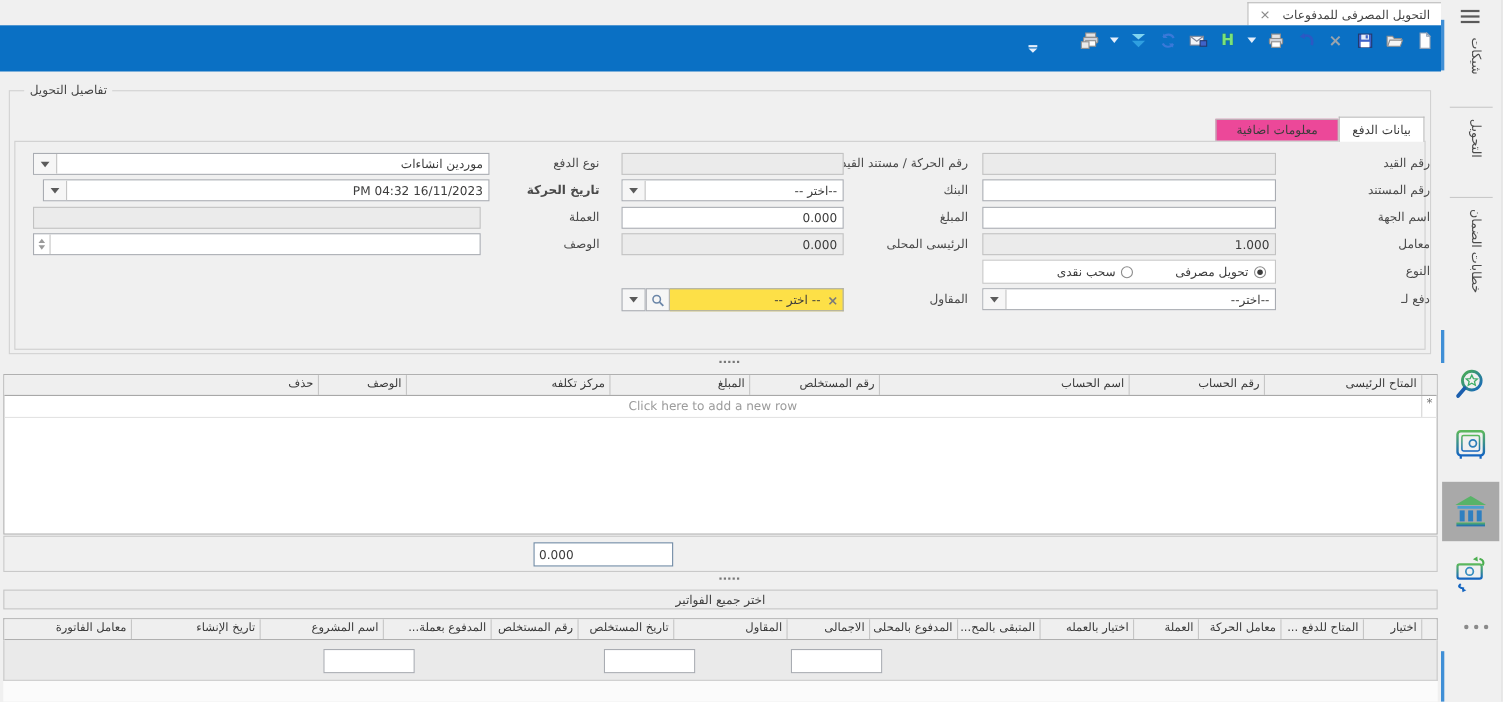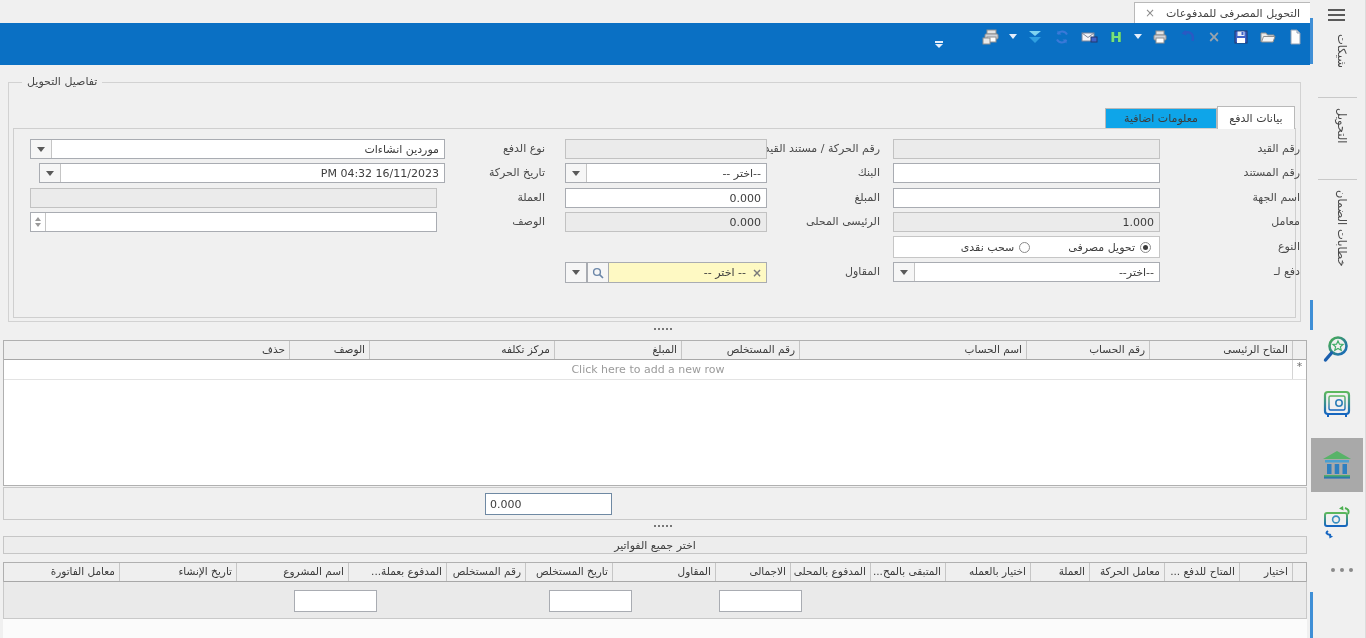--- a/index.html
+++ b/index.html
@@ -39,21 +39,21 @@
   .sb-div { position:absolute; right:8px; left:8px; height:1px; background:#c9c9c9; }
   .sb-icon { position:absolute; right:11px; width:34px; height:38px; display:flex; align-items:center; justify-content:center; }
   .sb-icon.selected { background:#a9a9a9; right:2px; width:52px; }
   .sb-dots { position:absolute; right:12px; display:flex; gap:5px; }
   .sb-dots div { width:4px; height:4px; border-radius:50%; background:#8a8a8a; }
   
   .groupbox { position:absolute; top:82px; left:8px; right:65px; height:240px; border:1px solid #d2d2d2; }
   .groupbox-caption { position:absolute; top:75px; left:22px; background:#f0f0f0; padding:0 5px; color:#464646; }
   .tab { position:absolute; display:flex; align-items:center; justify-content:center; border:1px solid #b9b9b9; }
   .tab.active { top:106px; right:71px; width:78px; height:23px; background:#fff; border-bottom:none; z-index:2; }
-  .tab.inactive { top:108px; right:149px; width:112px; height:21px; background:#0ea5e9; }
+  .tab.inactive { top:108px; right:149px; width:112px; height:21px; background:#ec4899; }
   .tab-panel { position:absolute; top:128px; right:70px; left:13px; height:190px; border:1px solid #cfcfcf; background:#f0f0f0; }
   
   .flabel { position:absolute; color:#4a4a4a; white-space:nowrap; }
   .field {
     position:absolute; height:20px; background:#fff; border:1px solid #a9acb2;
     display:flex; align-items:center; padding:0 5px; overflow:hidden;
   }
   .field.disabled { background:#ebebeb; border-color:#c2c2c2; }
   .field .val { flex:1; text-align:right; white-space:nowrap; }
   .field .val.num { direction:ltr; text-align:right; }
@@ -65,21 +65,21 @@
   .caret-down { width:0; height:0; border-left:4px solid transparent; border-right:4px solid transparent; border-top:5px solid #5a5a5a; }
   .spinner { width:15px; align-self:stretch; margin-left:-5px; order:9; border-right:1px solid #c5c5c5; display:flex; flex-direction:column; align-items:center; justify-content:center; gap:2px; flex:none;}
   .spin-up { width:0; height:0; border-left:3px solid transparent; border-right:3px solid transparent; border-bottom:4px solid #9a9a9a; }
   .spin-dn { width:0; height:0; border-left:3px solid transparent; border-right:3px solid transparent; border-top:4px solid #9a9a9a; }
   .radio-box { position:absolute; background:#fff; border:1px solid #c6c6c6; display:flex; align-items:center; padding:0 8px; gap:38px; }
   .radio { display:flex; align-items:center; gap:5px; }
   .radio .circ { width:11px; height:11px; border:1px solid #8a8a8a; border-radius:50%; background:#fff; position:relative; flex:none;}
   .radio.checked .circ::after { content:""; position:absolute; inset:2px; border-radius:50%; background:#3b3b3b; }
   .search-combo { position:absolute; height:21px; display:flex; direction:ltr; }
   .sc-btn { width:22px; background:#f6f6f6; border:1px solid #a9acb2; display:flex; align-items:center; justify-content:center; }
-  .sc-field { flex:1; background:#fef9c3; border:1px solid #a9acb2; border-left:none; display:flex; align-items:center; direction:rtl; padding:0 4px; }
+  .sc-field { flex:1; background:#fde047; border:1px solid #a9acb2; border-left:none; display:flex; align-items:center; direction:rtl; padding:0 4px; }
   .sc-x { color:#7a7a7a; font-size:12px; font-weight:bold; order:-1; margin-left:6px; }
   
   .splitter { position:absolute; left:3px; right:59px; height:8px; display:flex; align-items:center; justify-content:center; }
   .dots5 { width:2px; height:2px; background:#777; box-shadow:4px 0 #777, 8px 0 #777, 12px 0 #777, 16px 0 #777; }
   .invoice-bar { position:absolute; top:536px; left:3px; right:59px; height:18px; background:#ededed; border:1px solid #c6c6c6; display:flex; align-items:center; justify-content:center; color:#3f3f3f; }
   
   .grid { position:absolute; left:3px; right:59px; background:#fff; border:1px solid #b0b0b0; }
   .grid-header { display:flex; background:#efefef; border-bottom:1px solid #a8a8a8; height:19px; }
   .grid-header .cell {
     border-left:1px solid #c6c6c6; padding:2px 4px 0 2px; color:#3a3a3a;
@@ -345,21 +345,21 @@
 </div>
 
 <div class="flabel" style="top:142px; right:821px;">نوع الدفع</div>
 <div class="field" style="top:139px; right:921px; width:415px;">
   <span class="val">موردين انشاءات</span>
   <span class="combo-btn">
       <span class="caret-down"></span>
     </span>
 </div>
 
-<div class="flabel" style="top:166px; right:821px;">تاريخ الحركة</div>
+<div class="flabel" style="top:166px; right:821px;font-weight:bold;">تاريخ الحركة</div>
 <div class="field" style="top:163px; right:921px; width:406px;">
   <span class="val" style="direction:ltr;">PM 04:32 16/11/2023</span>
   <span class="combo-btn">
       <span class="caret-down"></span>
     </span>
 </div>
 
 <div class="flabel" style="top:191px; right:821px;">العملة</div>
 <div class="field disabled" style="top:188px; right:929px; width:407px;">
     <span class="val"></span>

